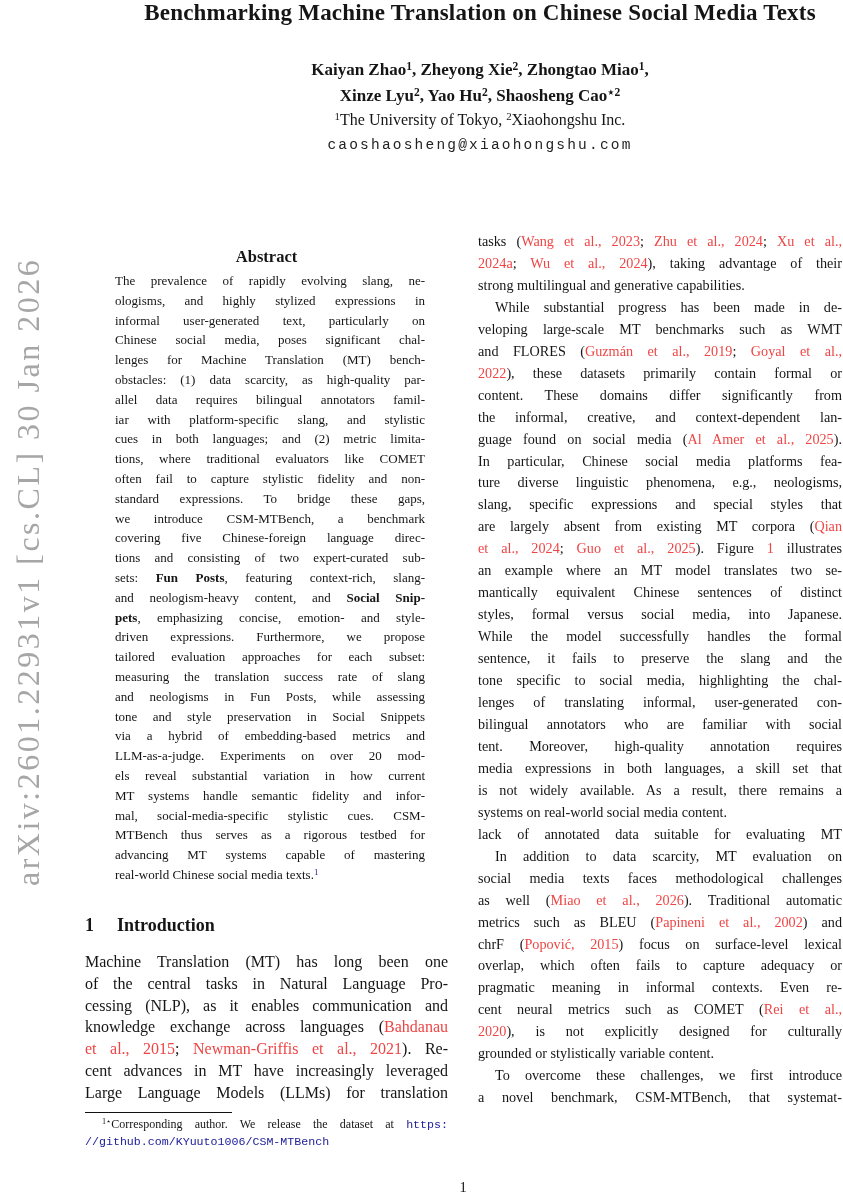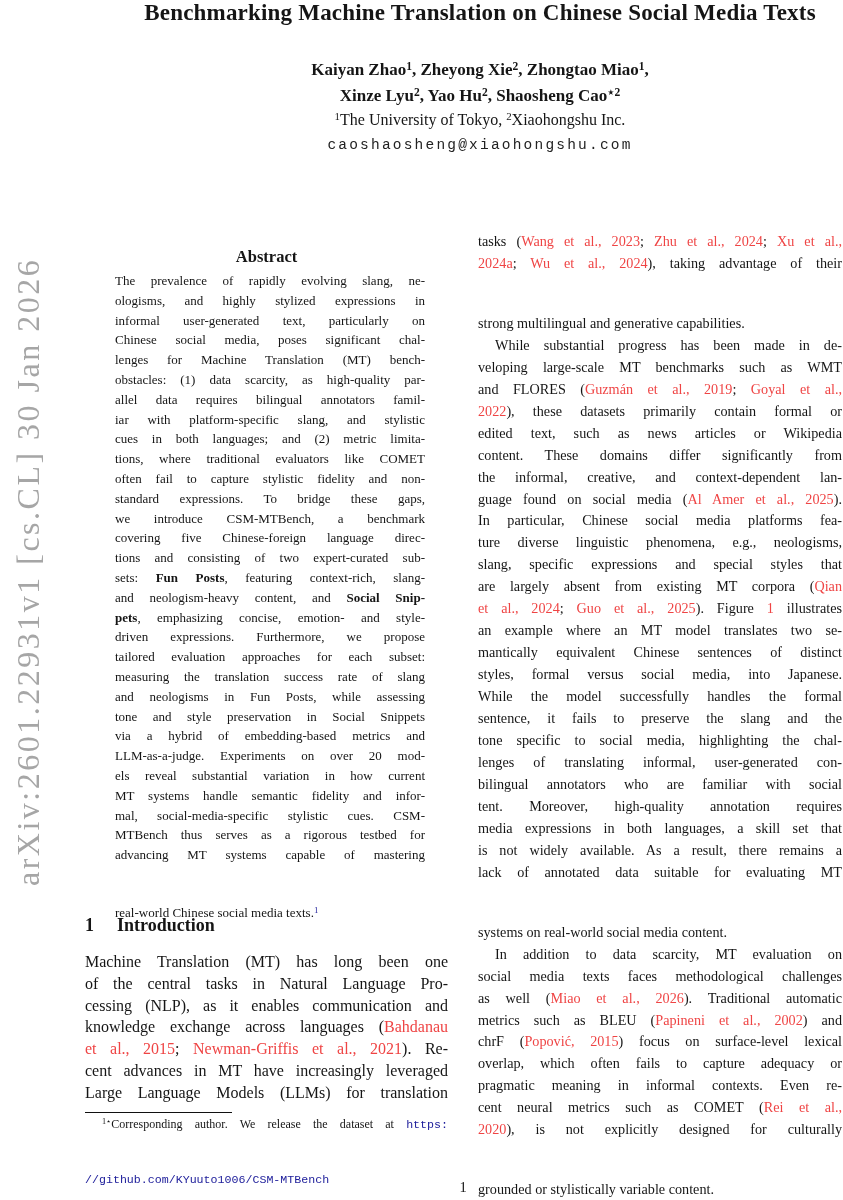--- a/index.html
+++ b/index.html
@@ -34,21 +34,21 @@
   .footnote-rule { left:85px; top:1112px; width:147px; border-top:1px solid #111; height:0; }
   .footnote { left:85px; top:1117px; width:363px; font-size:12px; line-height:15.6px; }
 
   
   .right-col { left:478px; top:231px; width:364px; font-size:14.2px; line-height:21.95px; }
 
   .page-number { left:448px; top:1179px; width:30px; text-align:center; font-size:14.5px; }
 
   
   .line { text-align:justify; text-align-last:justify; }
-  .line.pend { text-align-last:left;margin-top:38px; }
+  .line.pend { text-align-last:left; }
   .sg-t { }
   .sg-b { font-weight:bold; }
   .sg-c { color:#ef4444; }
   .sg-sup  { position:relative; top:-0.45em; font-size:68%; }
   .sg-supc { position:relative; top:-0.45em; font-size:68%; color:#21219c; }
   .sg-m { font-family:"Liberation Mono", monospace; color:#21219c; font-size:97%; }
   .sg-ind { display:inline-block; width:17px; }
 </style>
 </head>
 <body>
@@ -126,42 +126,41 @@
     <div>
       <div class="line"><span class="sg-t">tasks (</span><span class="sg-c">Wang et al., 2023</span><span class="sg-t">; </span><span class="sg-c">Zhu et al., 2024</span><span class="sg-t">; </span><span class="sg-c">Xu et al.,</span></div>
       <div class="line"><span class="sg-c">2024a</span><span class="sg-t">; </span><span class="sg-c">Wu et al., 2024</span><span class="sg-t">), taking advantage of their</span></div>
       <div class="line pend"><span class="sg-t">strong multilingual and generative capabilities.</span></div>
     </div>
     <div>
       <div class="line"><span class="sg-ind"></span><span class="sg-t">While substantial progress has been made in de-</span></div>
       <div class="line"><span class="sg-t">veloping large-scale MT benchmarks such as WMT</span></div>
       <div class="line"><span class="sg-t">and FLORES (</span><span class="sg-c">Guzmán et al., 2019</span><span class="sg-t">; </span><span class="sg-c">Goyal et al.,</span></div>
       <div class="line"><span class="sg-c">2022</span><span class="sg-t">), these datasets primarily contain formal or</span></div>
-      <div class="line"><span class="sg-t">edited text, such as news articles or Wikipedia</span></div>
       <div class="line"><span class="sg-t">content. These domains differ significantly from</span></div>
       <div class="line"><span class="sg-t">the informal, creative, and context-dependent lan-</span></div>
       <div class="line"><span class="sg-t">guage found on social media (</span><span class="sg-c">Al Amer et al., 2025</span><span class="sg-t">).</span></div>
       <div class="line"><span class="sg-t">In particular, Chinese social media platforms fea-</span></div>
       <div class="line"><span class="sg-t">ture diverse linguistic phenomena, e.g., neologisms,</span></div>
       <div class="line"><span class="sg-t">slang, specific expressions and special styles that</span></div>
       <div class="line"><span class="sg-t">are largely absent from existing MT corpora (</span><span class="sg-c">Qian</span></div>
       <div class="line"><span class="sg-c">et al., 2024</span><span class="sg-t">; </span><span class="sg-c">Guo et al., 2025</span><span class="sg-t">). Figure </span><span class="sg-c">1</span><span class="sg-t"> illustrates</span></div>
       <div class="line"><span class="sg-t">an example where an MT model translates two se-</span></div>
       <div class="line"><span class="sg-t">mantically equivalent Chinese sentences of distinct</span></div>
       <div class="line"><span class="sg-t">styles, formal versus social media, into Japanese.</span></div>
       <div class="line"><span class="sg-t">While the model successfully handles the formal</span></div>
       <div class="line"><span class="sg-t">sentence, it fails to preserve the slang and the</span></div>
       <div class="line"><span class="sg-t">tone specific to social media, highlighting the chal-</span></div>
       <div class="line"><span class="sg-t">lenges of translating informal, user-generated con-</span></div>
       <div class="line"><span class="sg-t">bilingual annotators who are familiar with social</span></div>
       <div class="line"><span class="sg-t">tent. Moreover, high-quality annotation requires</span></div>
       <div class="line"><span class="sg-t">media expressions in both languages, a skill set that</span></div>
       <div class="line"><span class="sg-t">is not widely available. As a result, there remains a</span></div>
+      <div class="line pend"><span class="sg-t">systems on real-world social media content.</span></div>
       <div class="line"><span class="sg-t">lack of annotated data suitable for evaluating MT</span></div>
-      <div class="line pend"><span class="sg-t">systems on real-world social media content.</span></div>
     </div>
     <div>
       <div class="line"><span class="sg-ind"></span><span class="sg-t">In addition to data scarcity, MT evaluation on</span></div>
       <div class="line"><span class="sg-t">social media texts faces methodological challenges</span></div>
       <div class="line"><span class="sg-t">as well (</span><span class="sg-c">Miao et al., 2026</span><span class="sg-t">). Traditional automatic</span></div>
       <div class="line"><span class="sg-t">metrics such as BLEU (</span><span class="sg-c">Papineni et al., 2002</span><span class="sg-t">) and</span></div>
       <div class="line"><span class="sg-t">chrF (</span><span class="sg-c">Popović, 2015</span><span class="sg-t">) focus on surface-level lexical</span></div>
       <div class="line"><span class="sg-t">overlap, which often fails to capture adequacy or</span></div>
       <div class="line"><span class="sg-t">pragmatic meaning in informal contexts. Even re-</span></div>
       <div class="line"><span class="sg-t">cent neural metrics such as COMET (</span><span class="sg-c">Rei et al.,</span></div>

